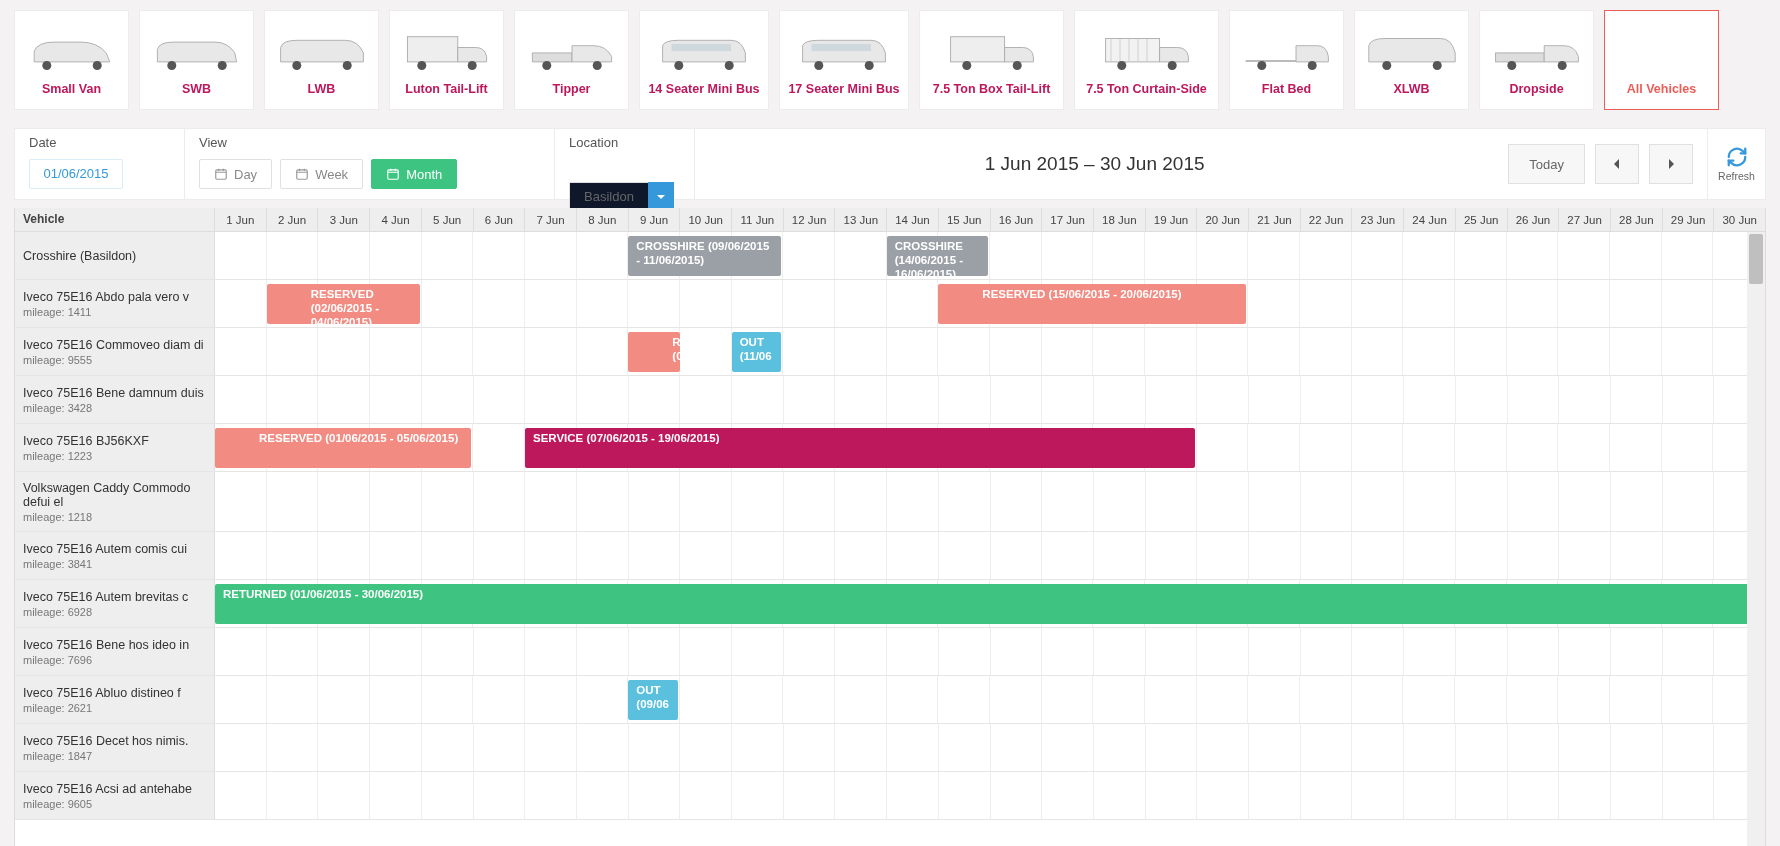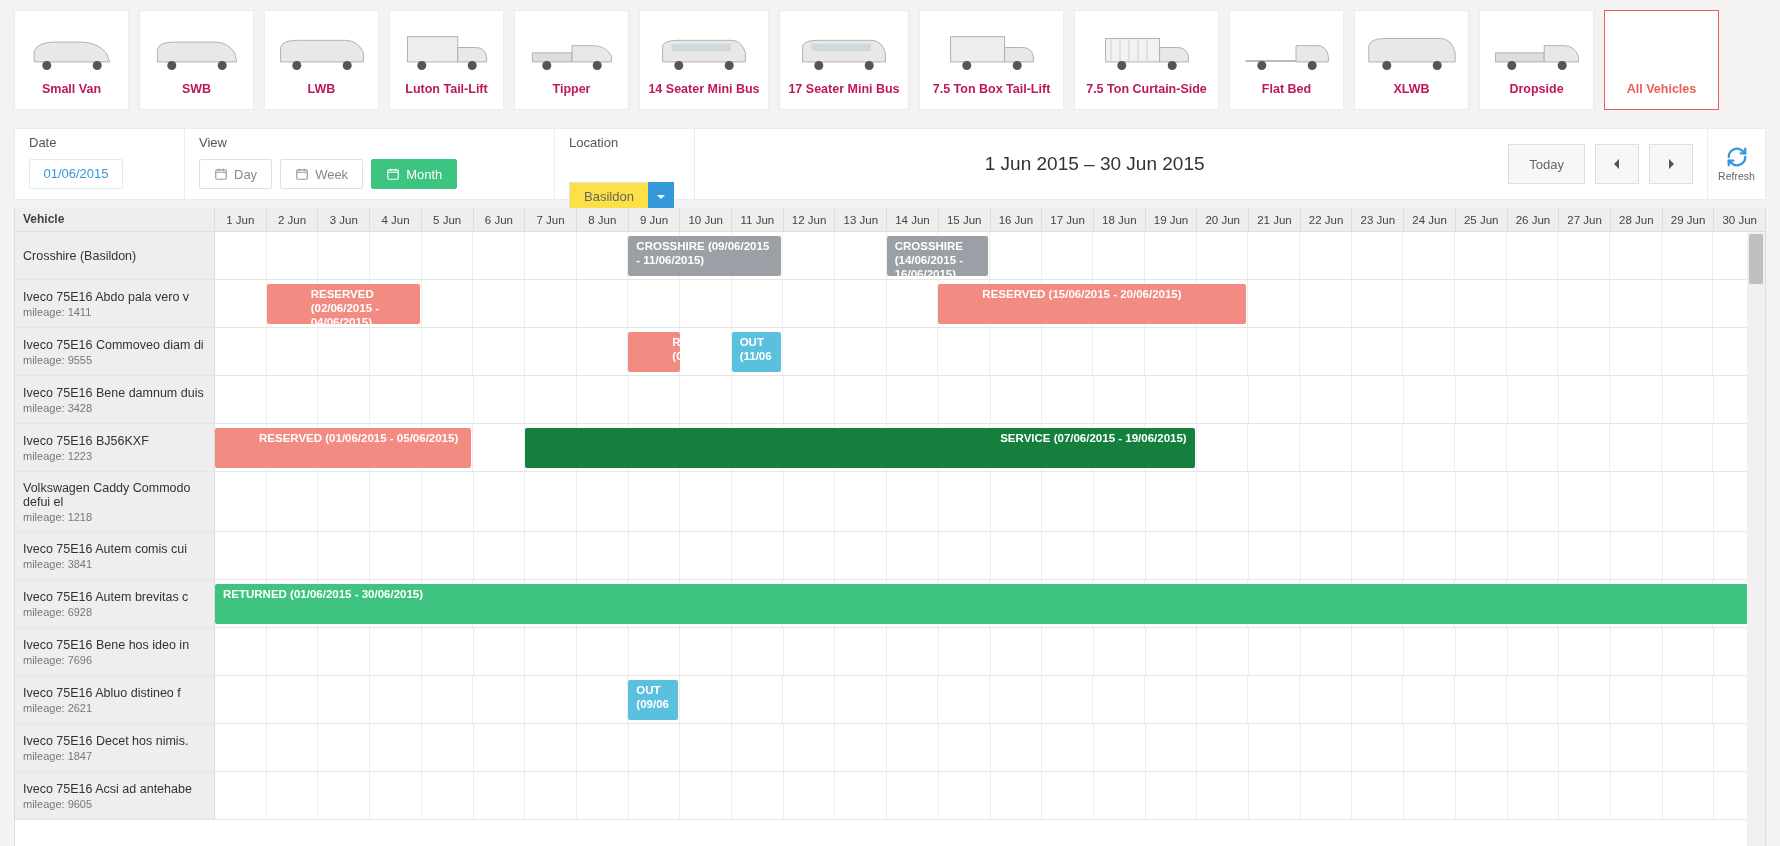--- a/index.html
+++ b/index.html
@@ -18,21 +18,21 @@
 
   
   .controls { margin:8px 14px; background:#fff; border:1px solid #ececec; display:flex; align-items:stretch; height:72px; }
   .ctrl-group { border-right:1px solid #ececec; padding:6px 14px 10px 14px; display:flex; flex-direction:column; justify-content:space-between; }
   .ctrl-group .ctl-label { font-size:13px; color:#555; font-weight:500; }
   .date-input { width:94px; height:30px; border:1px solid #d9edf7; background:#fff; color:#3498db; font-size:13px; text-align:center; line-height:28px; border-radius:2px; }
   .view-toggle { display:flex; gap:8px; }
   .view-btn { height:30px; border:1px solid #e0e0e0; background:#fff; color:#888; font-size:13px; display:flex; align-items:center; gap:6px; padding:0 14px; cursor:pointer; border-radius:2px; }
   .view-btn.active { background:#3cc480; border-color:#3cc480; color:#fff; }
   .loc-select { display:flex; }
-  .loc-select .sel-text { height:46px; border:1px solid #e0e0e0; border-right:none; padding:0 14px; font-size:13px; color:#666; line-height:28px; background:#fde047; }
+  .loc-select .sel-text { height:46px; border:1px solid #e0e0e0; border-right:none; padding:0 14px; font-size:13px; color:#666; line-height:28px; background:#0f172a; }
   .loc-select .sel-btn { width:26px; height:30px; background:#3498db; color:#fff; display:flex; align-items:center; justify-content:center; cursor:pointer; }
   .range-title { flex:1; display:flex; align-items:center; justify-content:center; font-size:19px; color:#333; font-weight:500; }
   .right-ctrls { display:flex; align-items:center; gap:10px; padding-right:0; }
   .btn-plain { height:40px; border:1px solid #e0e0e0; background:#f7f7f7; color:#666; font-size:13px; padding:0 20px; display:flex; align-items:center; justify-content:center; cursor:pointer; }
   .btn-nav { width:44px; height:40px; border:1px solid #e0e0e0; background:#f7f7f7; color:#666; display:flex; align-items:center; justify-content:center; cursor:pointer; }
   .refresh-cell { border-left:1px solid #ececec; width:58px; display:flex; flex-direction:column; align-items:center; justify-content:center; gap:2px; cursor:pointer; }
   .refresh-cell .ric { color:#3498db; }
   .refresh-cell .rlbl { font-size:10.5px; color:#666; }
 
   
@@ -49,21 +49,21 @@
   .row.tall { min-height:60px; }
   .row .veh-cell { width:200px; border-right:1px solid #ddd; background:#eee; padding:6px 8px; font-size:12.5px; color:#333; display:flex; flex-direction:column; justify-content:center; gap:2px; }
   .row .veh-cell .vname { font-weight:400; }
   .row .veh-cell .vmile { font-size:11px; color:#777; }
   .row .row-days { flex:1; position:relative; display:flex; }
   .row .row-days .dc { flex:1; border-right:1px solid #eee; }
   .row .row-days .dc:last-child { border-right:none; }
   .event { position:absolute; top:4px; height:40px; border-radius:2px; color:#fff; font-size:11.5px; font-weight:600; padding:4px 8px; line-height:1.2; overflow:hidden; cursor:pointer; }
   .ev-gray { background:#9aa0a6; }
   .ev-red { background:#f28b82;padding-left:44px; }
-  .ev-orange { background:#15803d;text-align:right; }
+  .ev-orange { background:#be185d; }
   .ev-green { background:#3fc380; }
   .ev-blue { background:#5bc0de; }
 
   svg { display:block; }
 </style>
 </head>
 <body>
 
 <div class="vehicle-filter" id="vehicle-filter">
     <div class="vehicle-card ">

